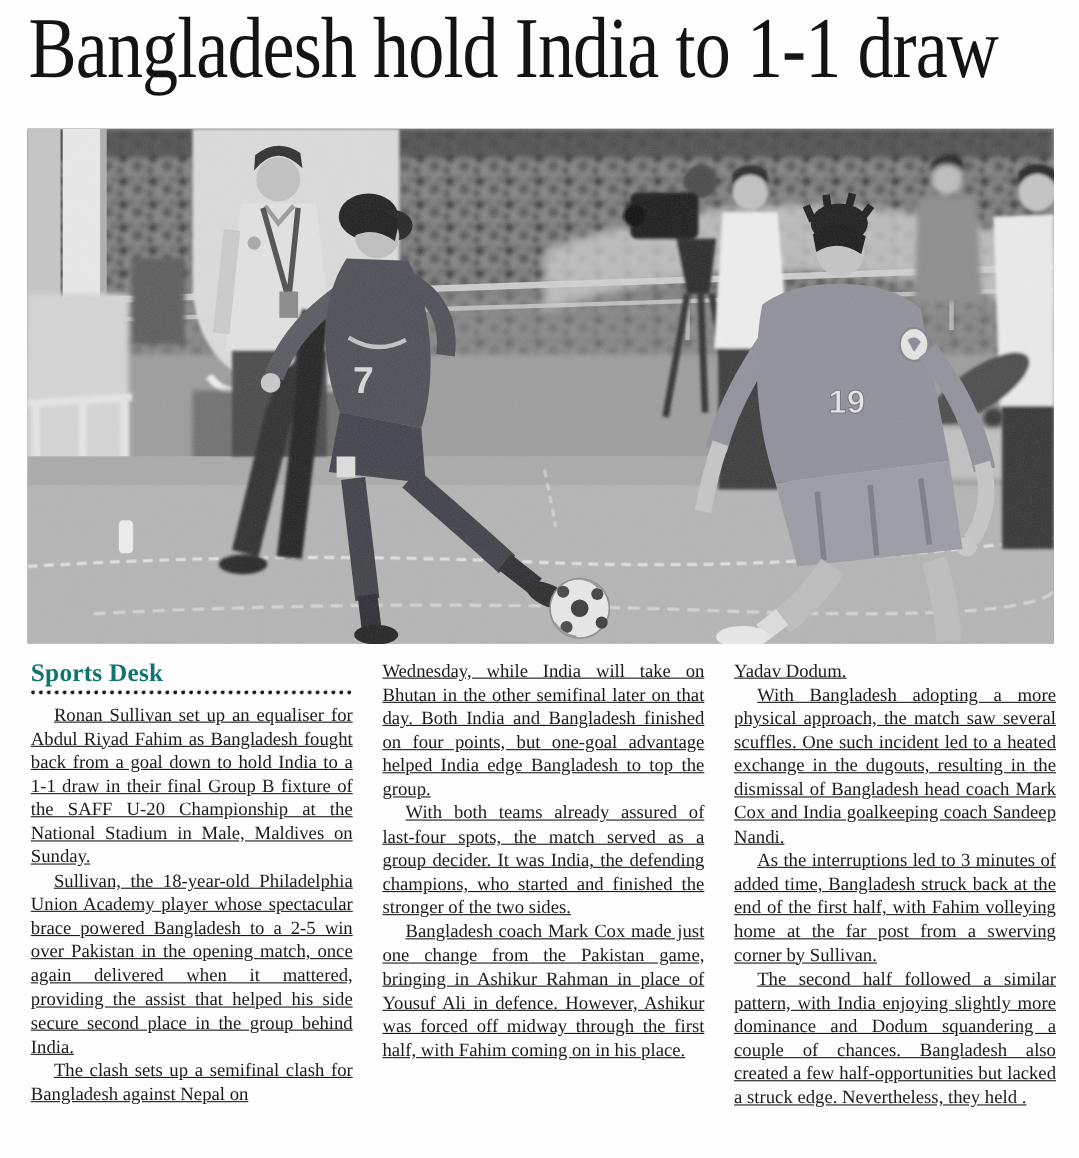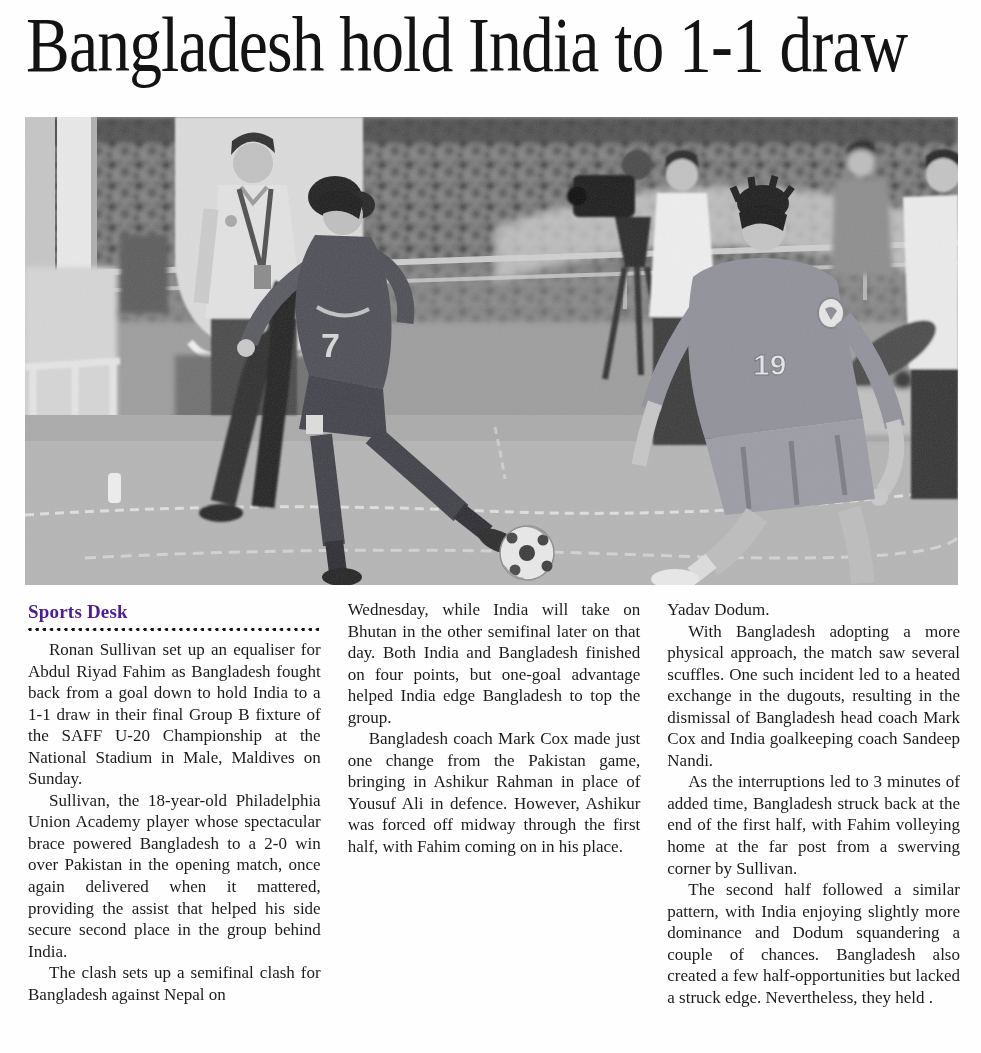--- a/index.html
+++ b/index.html
@@ -15,25 +15,25 @@
   figure.photo{
     position:absolute;left:25px;top:117px;width:933px;height:468px;margin:0;
     background:#9a9a9a;
   }
   figure.photo svg{display:block;width:100%;height:100%;}
   .columns{
     position:absolute;left:28px;top:599px;width:932px;
     display:grid;grid-template-columns:1fr 1fr 1fr;column-gap:27px;
   }
   .col{font-size:17px;line-height:21.55px;text-align:justify;}
-  .col p{margin:0;text-indent:21px;hyphens:manual;}
+  .col p{margin:0;text-indent:21px;hyphens:manual;text-decoration:underline;}
   .col p.cont{text-indent:0;}
   .byline{
-    font-weight:700;font-size:19px;letter-spacing:.2px;line-height:26px;
-    padding-bottom:2px;color:#4c1d95;
+    font-weight:700;font-size:23px;letter-spacing:.2px;line-height:26px;
+    padding-bottom:2px;color:#0f766e;
   }
   .dotted-rule{
     height:5px;margin-bottom:7px;
     background-image:radial-gradient(circle at 2px 2.4px,#161616 1.55px,transparent 1.9px);
     background-size:7.2px 5px;background-repeat:repeat-x;
   }
 </style>
 </head>
 <body>
 
@@ -222,26 +222,27 @@
       <rect x="0" y="0" width="933" height="468" filter="url(#grain)" opacity=".45"></rect>
     </svg>
   </figure>
 
   <div class="columns">
 
     <section class="col">
       <div class="byline">Sports Desk</div>
       <div class="dotted-rule"></div>
       <p>Ronan Sullivan set up an equaliser for Abdul Riyad Fahim as Bangladesh fought back from a goal down to hold India to a 1-1 draw in their final Group B fixture of the SAFF U-20 Championship at the National Stadium in Male, Maldives on Sunday.</p>
-      <p>Sullivan, the 18-year-old Philadelphia Union Academy player whose spectacular brace powered Bangladesh to a 2-0 win over Pakistan in the opening match, once again delivered when it mattered, providing the assist that helped his side secure second place in the group behind India.</p>
+      <p>Sullivan, the 18-year-old Philadelphia Union Academy player whose spectacular brace powered Bangladesh to a 2-5 win over Pakistan in the opening match, once again delivered when it mattered, providing the assist that helped his side secure second place in the group behind India.</p>
       <p>The clash sets up a semifinal clash for Bangladesh against Nepal on</p>
     </section>
 
     <section class="col">
       <p class="cont">Wednesday, while India will take on Bhutan in the other semifinal later on that day. Both India and Bangladesh finished on four points, but one-goal advantage helped India edge Bangladesh to top the group.</p>
+      <p>With both teams already assured of last-four spots, the match served as a group decider. It was India, the defending champions, who started and finished the stronger of the two sides.</p>
       <p>Bangladesh coach Mark Cox made just one change from the Pakistan game, bringing in Ashikur Rahman in place of Yousuf Ali in defence. However, Ashikur was forced off midway through the first half, with Fahim coming on in his place.</p>
     </section>
 
     <section class="col">
       <p class="cont">Yadav Dodum.</p>
       <p>With Bangladesh adopting a more physical approach, the match saw several scuffles. One such incident led to a heated exchange in the dugouts, resulting in the dismissal of Bangladesh head coach Mark Cox and India goalkeeping coach Sandeep Nandi.</p>
       <p>As the interruptions led to 3 minutes of added time, Bangladesh struck back at the end of the first half, with Fahim volleying home at the far post from a swerving corner by Sullivan.</p>
       <p>The second half followed a similar pattern, with India enjoying slightly more dominance and Dodum squandering a couple of chances. Bangladesh also created a few half-opportunities but lacked a struck edge. Nevertheless, they held .</p>
     </section>
 

